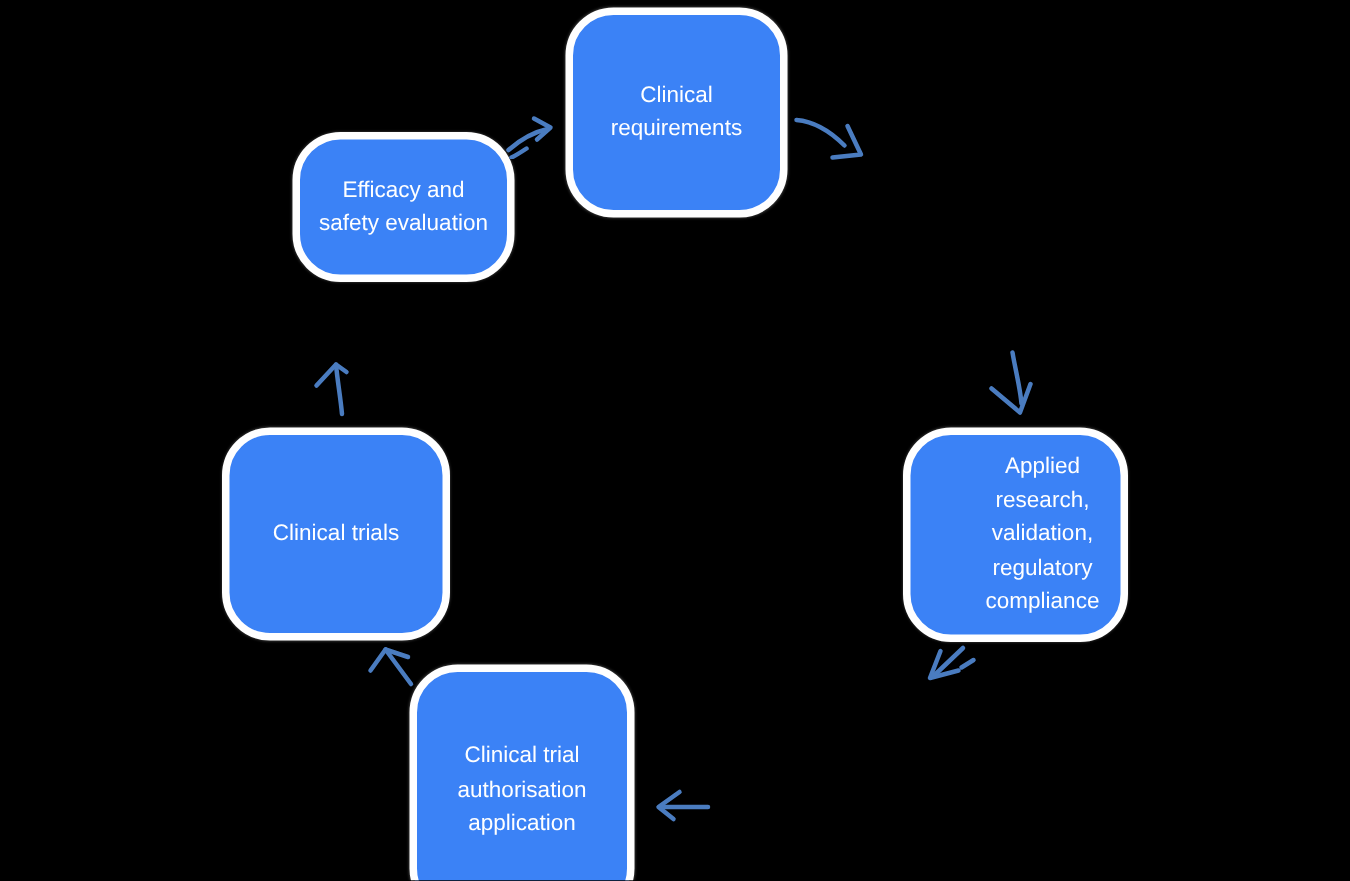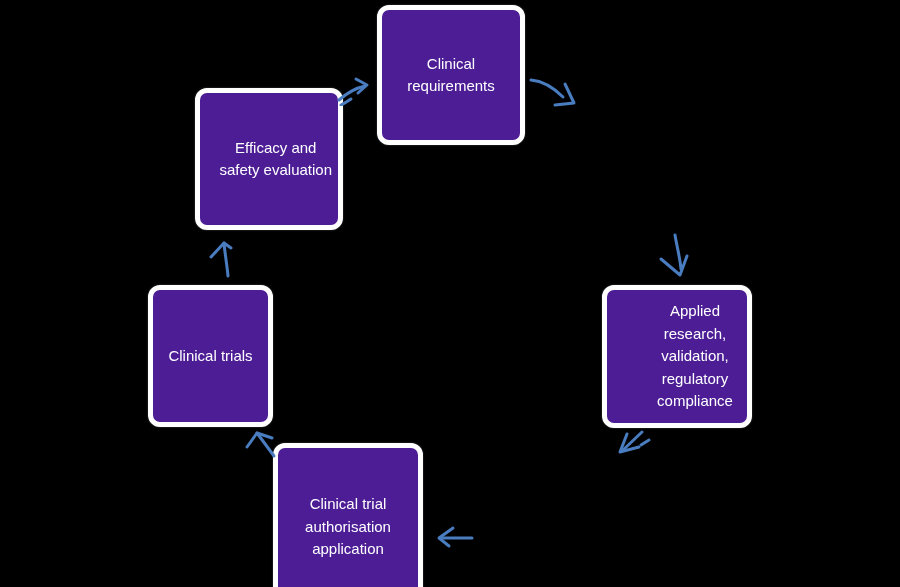--- a/index.html
+++ b/index.html
@@ -11,42 +11,42 @@
     position: relative;
     width: 900px;
     height: 587px;
     background: #000000;
     overflow: hidden;
     font-family: "Liberation Sans", sans-serif;
   }
   .node {
     position: absolute;
     box-sizing: border-box;
-    background: #4c1d95;
+    background: #3b82f6;
     border: 5px solid #ffffff;
-    border-radius: 12px;
+    border-radius: 32px;
     display: flex;
     align-items: center;
     justify-content: center;
     text-align: center;
     color: #ffffff;
     font-size: 15px;
     line-height: 1.5;
     white-space: pre-line;
     padding: 6px;
     box-shadow: 0 0 2px rgba(120,120,120,0.6);
   }
   
   .n-clinical-requirements { left: 377px; top: 5px;   width: 148px; height: 140px; }
   .n-basic-research        { left: 557px; top: 87px;  width: 150px; height: 145px; }
   .n-applied-research      { left: 602px; top: 285px; width: 150px; height: 143px; padding-left: 42px; }
   .n-production            { left: 477px; top: 445px; width: 151px; height: 139px; }
   .n-trial-authorisation   { left: 273px; top: 443px; width: 150px; height: 168px; }
-  .n-clinical-trials       { left: 148px; top: 285px; width: 125px; height: 142px; }
-  .n-efficacy-safety       { left: 195px; top: 88px;  width: 148px; height: 142px; justify-content: flex-end; }
+  .n-clinical-trials       { left: 148px; top: 285px; width: 152px; height: 142px; }
+  .n-efficacy-safety       { left: 195px; top: 88px;  width: 148px; height: 100px; }
 
   .arrow { position: absolute; }
   .arrow path {
     fill: none;
     stroke: #4a7cc0;
     stroke-width: 3;
     stroke-linecap: round;
     stroke-linejoin: round;
   }
   .a1 { left: 337px; top: 76px; }

